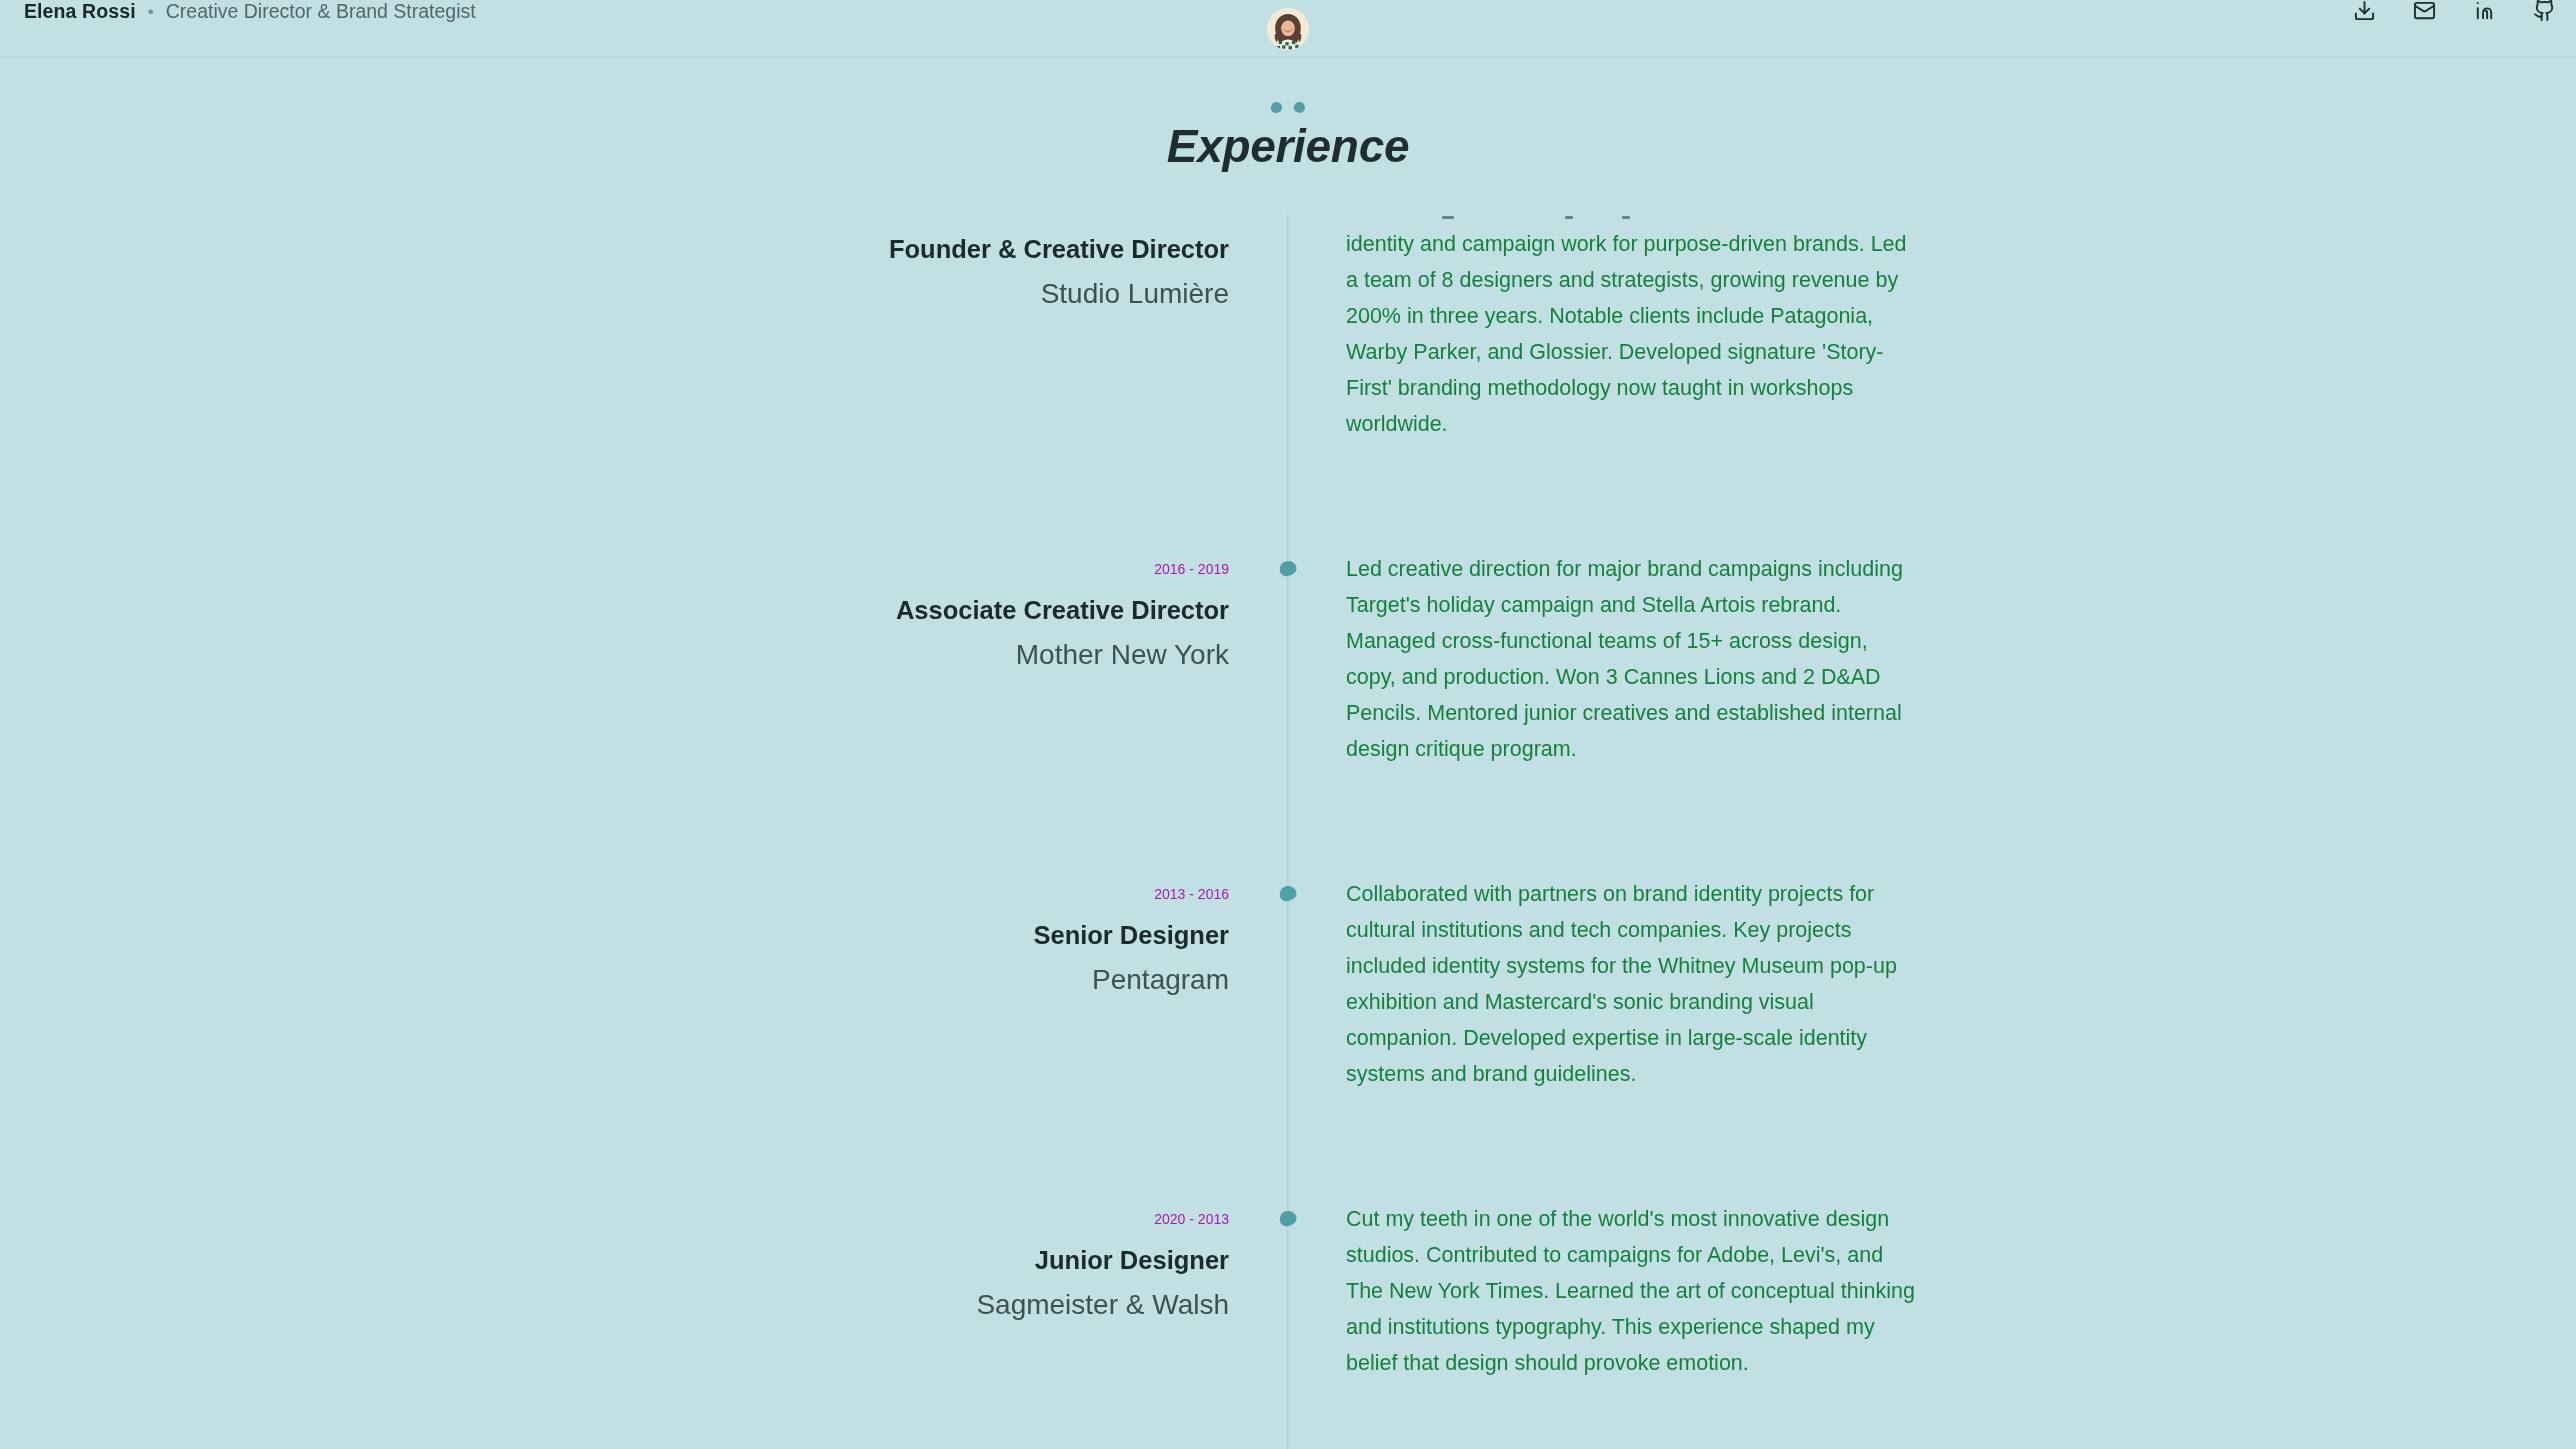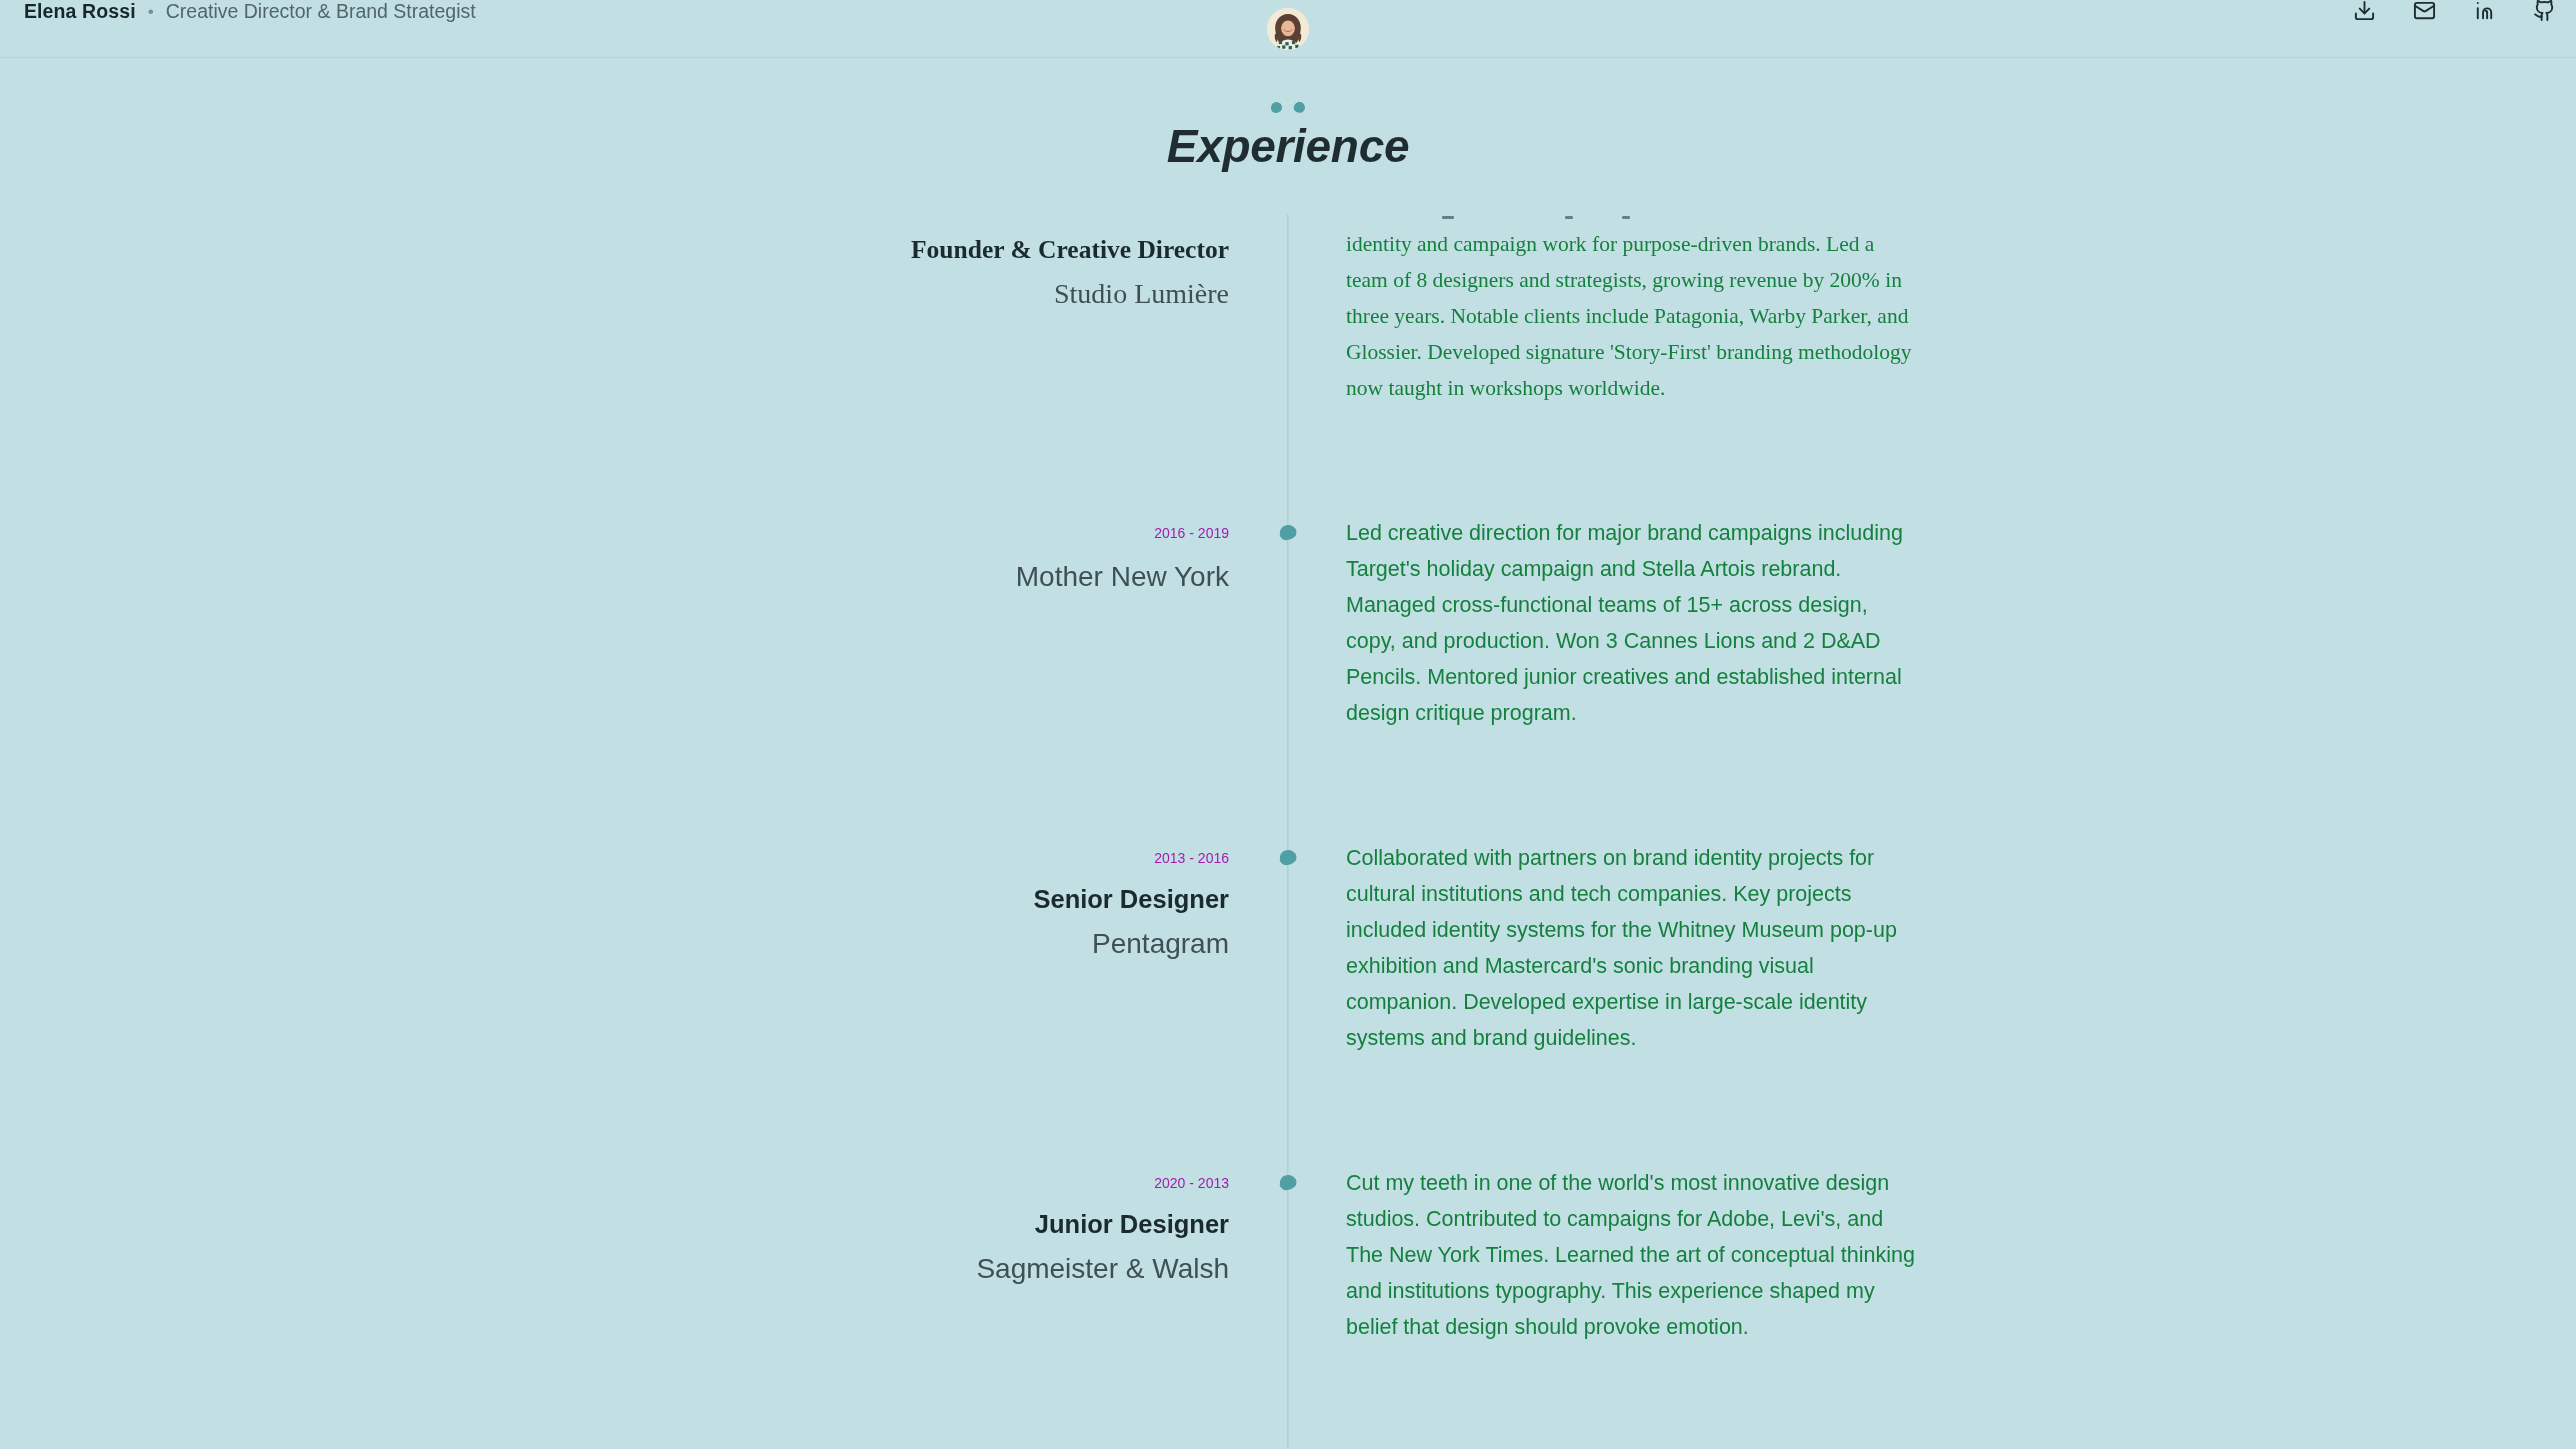--- a/index.html
+++ b/index.html
@@ -68,21 +68,21 @@
   .entries{
     width:1262px;margin:0 auto;
     display:flex;flex-direction:column;gap:109px;
     position:relative;
   }
   .entry{
     position:relative;
     display:grid;grid-template-columns:572px 117px 572px;
     align-items:start;
   }
-  .entry.first{margin-top:-24px;font-family:Liberation Serif, serif;}
+  .entry.first{margin-top:-24px;}
   .dot{
     position:absolute;left:50%;top:10.7px;
     width:17px;height:14.8px;transform:translateX(-50%) rotate(-8deg);
     background:var(--accent);
     border-radius:46% 54% 58% 42% / 58% 52% 48% 42%;
   }
   .entry-left{grid-column:1;text-align:right;}
   .entry-date{min-height:36px;line-height:36px;font-size:14px;color:#a21caf;}
   .entry-title{margin-top:6.7px;font-size:25.5px;line-height:35px;font-weight:700;color:#1b2a2d;}
   .entry-company{margin-top:10.7px;font-size:28px;line-height:32px;color:#3e5054;}
@@ -194,20 +194,21 @@
             <i></i>
           </div>
         <p class="entry-desc">identity and campaign work for purpose-driven brands. Led a team of 8 designers and strategists, growing revenue by 200% in three years. Notable clients include Patagonia, Warby Parker, and Glossier. Developed signature 'Story-First' branding methodology now taught in workshops worldwide.</p>
       </div>
     </article>
 
     <article class="entry">
       <div class="dot"></div>
       <div class="entry-left">
         <div class="entry-date">2016 - 2019</div>
+        <h2 class="entry-title">Associate Creative Director</h2>
         <div class="entry-company">Mother New York</div>
       </div>
       <div class="entry-right">
         <p class="entry-desc">Led creative direction for major brand campaigns including Target's holiday campaign and Stella Artois rebrand. Managed cross-functional teams of 15+ across design, copy, and production. Won 3 Cannes Lions and 2 D&amp;AD Pencils. Mentored junior creatives and established internal design critique program.</p>
       </div>
     </article>
 
     <article class="entry">
       <div class="dot"></div>
       <div class="entry-left">

